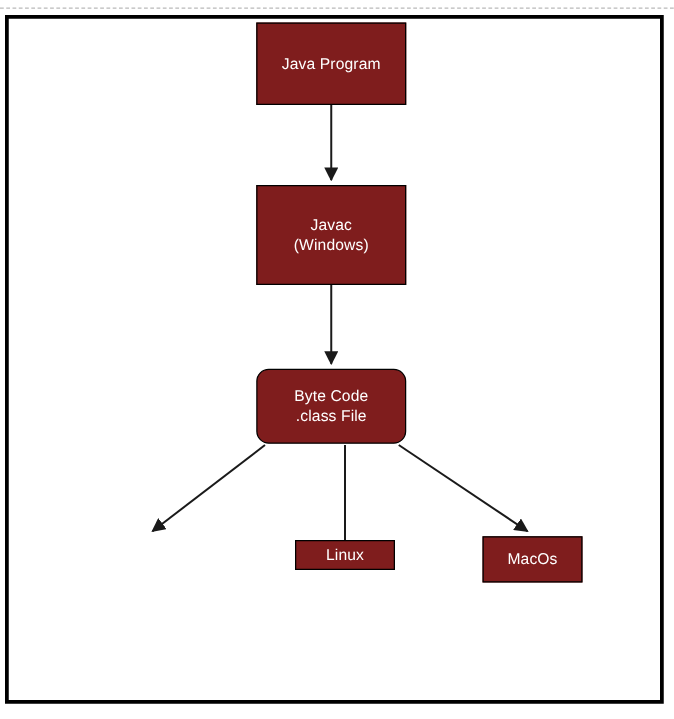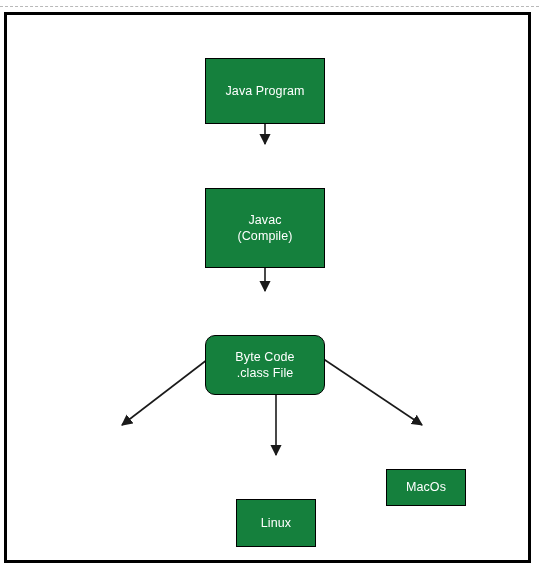--- a/index.html
+++ b/index.html
@@ -42,40 +42,39 @@
   .edges {
     position: absolute;
     left: 0;
     top: 0;
     width: 539px;
     height: 575px;
   }
   .node {
     position: absolute;
     box-sizing: border-box;
-    background: #15803d;
+    background: #7f1d1d;
     border: 1.5px solid #000000;
     color: #ffffff;
     display: flex;
     align-items: center;
     justify-content: center;
     text-align: center;
     line-height: 1.32;
     font-size: 12.5px;
     letter-spacing: 0.1px;
     white-space: pre-line;
-    margin-top: 40px;
   }
   .node.rounded { border-radius: 10px; }
 
   #node-java-program { left: 205px; top: 18px;  width: 120px; height: 66px; }
   #node-javac        { left: 205px; top: 148px; width: 120px; height: 80px; }
   #node-bytecode     { left: 205px; top: 295px; width: 120px; height: 60px; }
   #node-windows      { left: 77px;  top: 429px; width: 78px;  height: 37px; }
-  #node-linux        { left: 236px; top: 459px; width: 80px;  height: 48px; }
+  #node-linux        { left: 236px; top: 432px; width: 80px;  height: 24px; }
   #node-macos        { left: 386px; top: 429px; width: 80px;  height: 37px; text-align: center; }
 </style>
 </head>
 <body>
 
 <div id="canvas">
 
   <div class="top-dash"></div>
 
   <div class="frame"></div>
@@ -94,21 +93,21 @@
     <line x1="212" y1="356" x2="122" y2="425" stroke="#1a1a1a" stroke-width="1.6" marker-end="url(#arrow)"></line>
 
     <line x1="276" y1="356" x2="276" y2="455" stroke="#1a1a1a" stroke-width="1.6" marker-end="url(#arrow)"></line>
 
     <line x1="319" y1="356" x2="422" y2="425" stroke="#1a1a1a" stroke-width="1.6" marker-end="url(#arrow)"></line>
   </svg>
 
   <div class="node" id="node-java-program">Java Program</div>
 
   <div class="node" id="node-javac">Javac
-(Compile)</div>
+(Windows)</div>
 
   <div class="node rounded" id="node-bytecode">Byte Code
 .class File</div>
 
 
   <div class="node" id="node-linux">Linux</div>
 
   <div class="node" id="node-macos">MacOs</div>
 
 </div>

